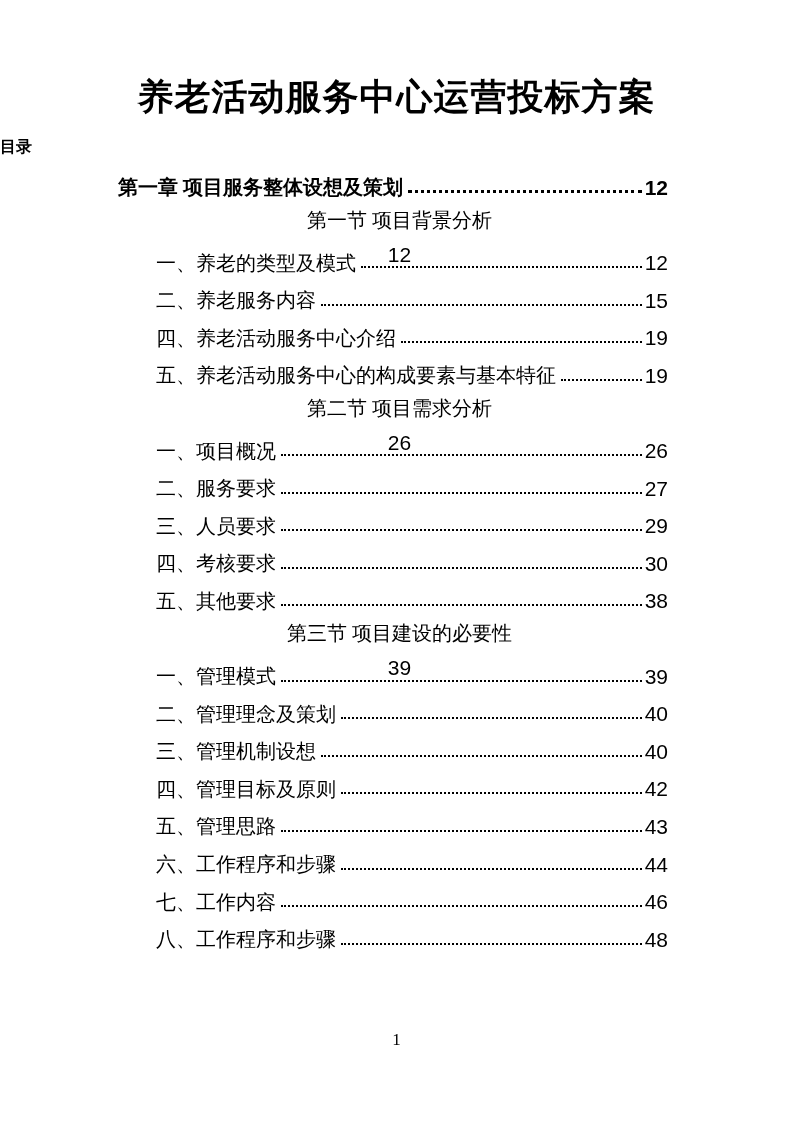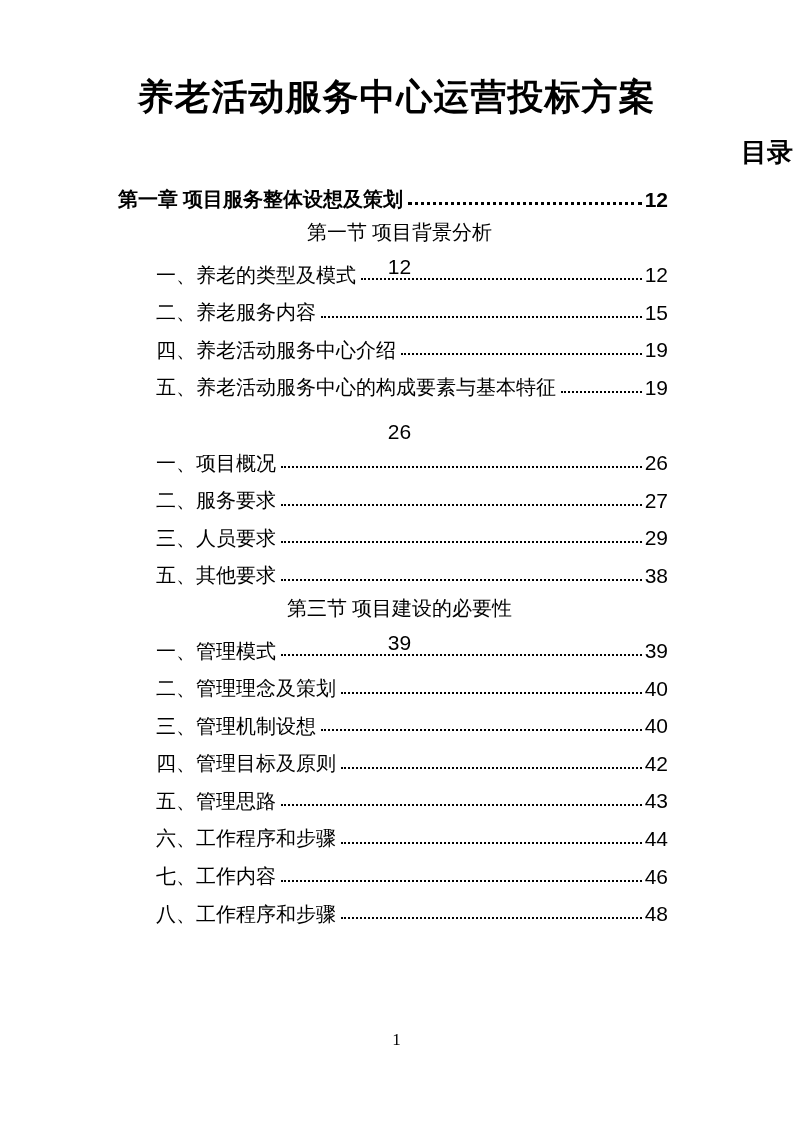--- a/index.html
+++ b/index.html
@@ -21,22 +21,22 @@
     padding-top: 76px;
     text-align: center;
     font-size: 36px;
     line-height: 1.22;
     font-weight: 900;
     letter-spacing: 1px;
     font-family: "Liberation Serif", serif;
   }
   .toc-heading {
     margin-top: 17px;
-    text-align: right;
-    font-size: 26px;
+    text-align: left;
+    font-size: 16px;
     line-height: 1.2;
     font-weight: bold;
   }
   .toc {
     margin: 13px 125px 0 118px; 
   }
   .toc-row {
     display: flex;
     align-items: center;
     height: 37.6px;
@@ -107,37 +107,43 @@
         <span class="toc-label">四、养老活动服务中心介绍</span>
         <span class="leader"></span>
         <span class="pagenum">19</span>
       </div>
       <div class="toc-row level-3">
         <span class="toc-label">五、养老活动服务中心的构成要素与基本特征</span>
         <span class="leader"></span>
         <span class="pagenum">19</span>
       </div>
       <div class="toc-row level-2">
+        <span class="toc-label">第二节 项目需求分析</span>
         <span class="leader"></span>
         <span class="pagenum">26</span>
       </div>
       <div class="toc-row level-3">
         <span class="toc-label">一、项目概况</span>
         <span class="leader"></span>
         <span class="pagenum">26</span>
       </div>
       <div class="toc-row level-3">
         <span class="toc-label">二、服务要求</span>
         <span class="leader"></span>
         <span class="pagenum">27</span>
       </div>
       <div class="toc-row level-3">
         <span class="toc-label">三、人员要求</span>
         <span class="leader"></span>
         <span class="pagenum">29</span>
+      </div>
+      <div class="toc-row level-3">
+        <span class="toc-label">四、考核要求</span>
+        <span class="leader"></span>
+        <span class="pagenum">30</span>
       </div>
       <div class="toc-row level-3">
         <span class="toc-label">五、其他要求</span>
         <span class="leader"></span>
         <span class="pagenum">38</span>
       </div>
       <div class="toc-row level-2">
         <span class="toc-label">第三节 项目建设的必要性</span>
         <span class="leader"></span>
         <span class="pagenum">39</span>

